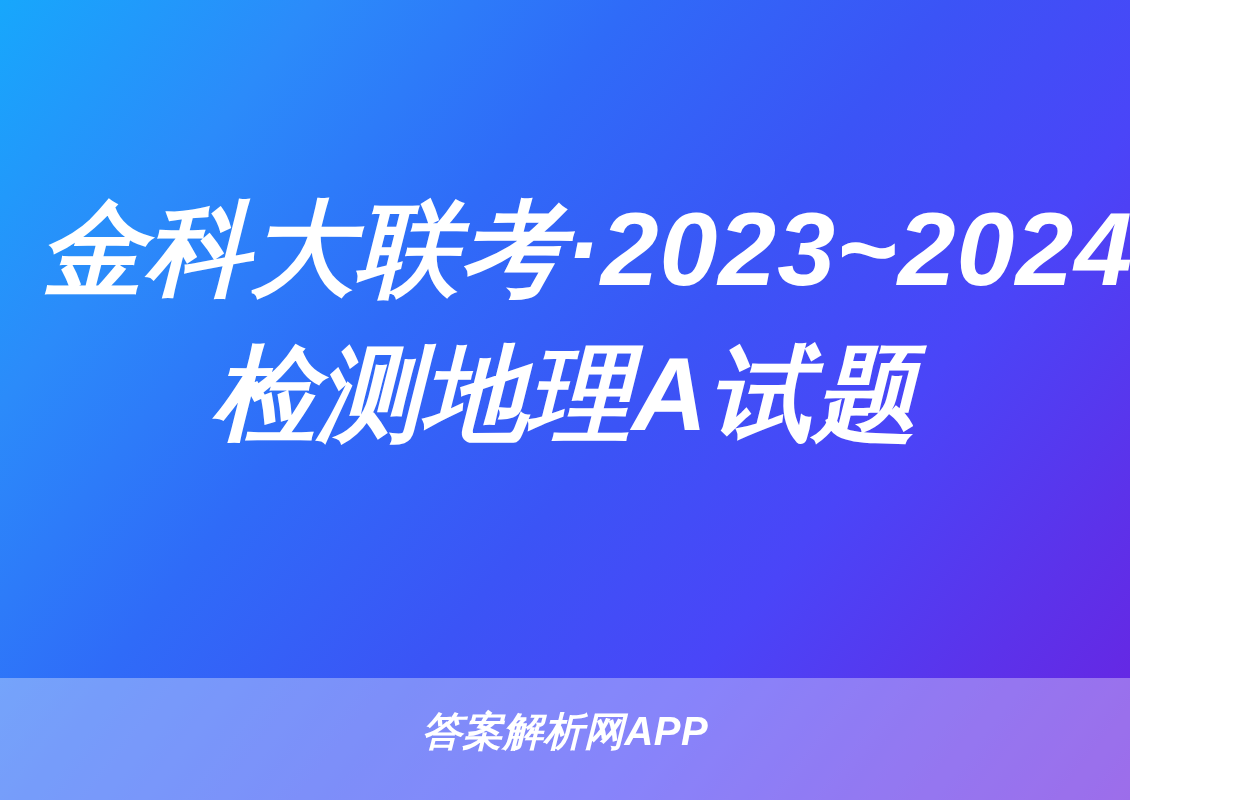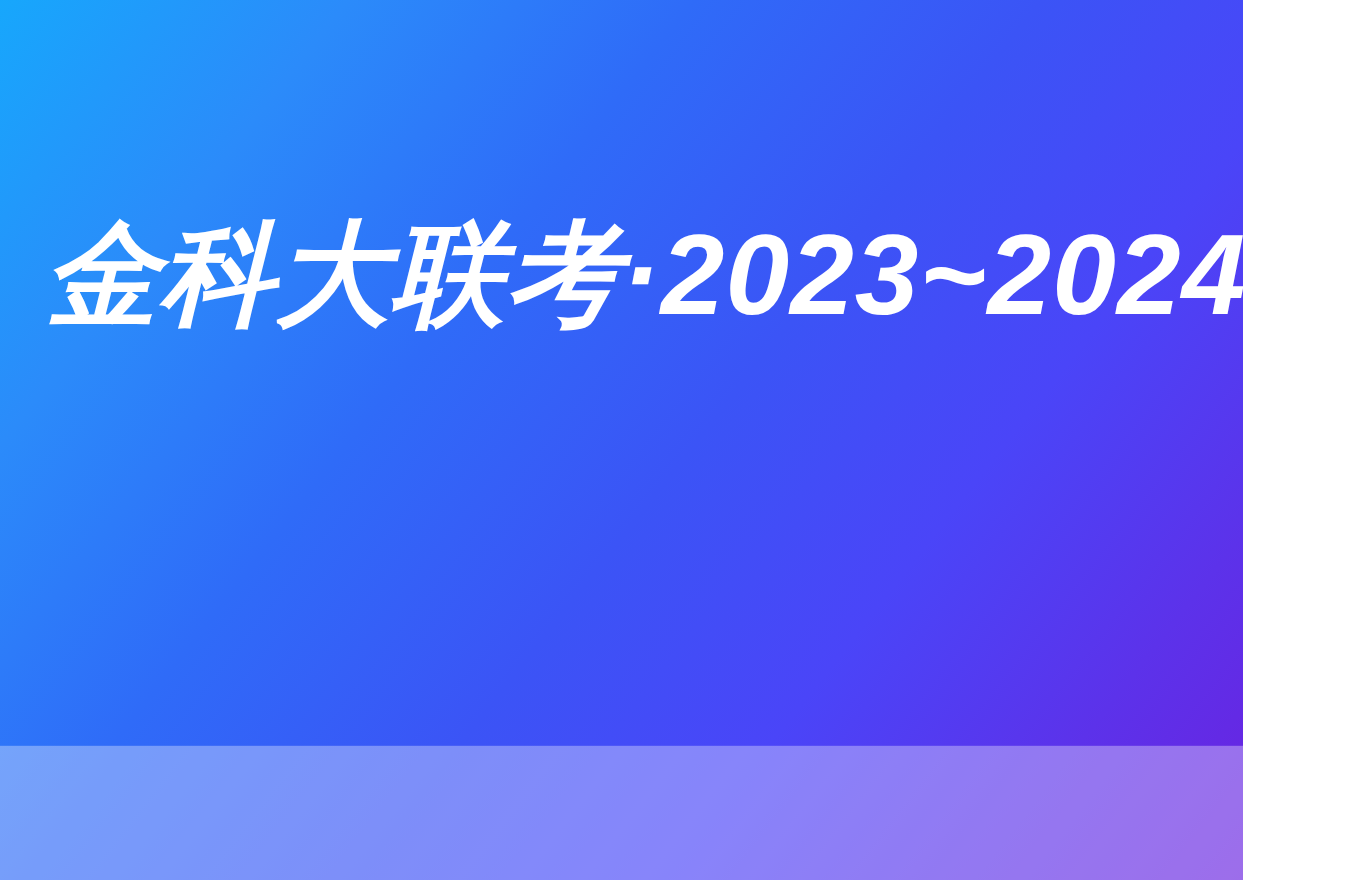--- a/index.html
+++ b/index.html
@@ -87,16 +87,20 @@
 <body>
 
 <div id="banner">
 
   <div class="gradient-layer"></div>
 
   <div class="bottom-band"></div>
 
   <div class="title-block">
     <span class="title-line">金科大联考·2023~2024</span>
+    <span class="title-line">检测地理A试题</span>
   </div>
 
+  <div class="watermark-row">
+    <span class="watermark-text">答案解析网APP</span>
+  </div>
 
 </div>
 
 </body></html>

